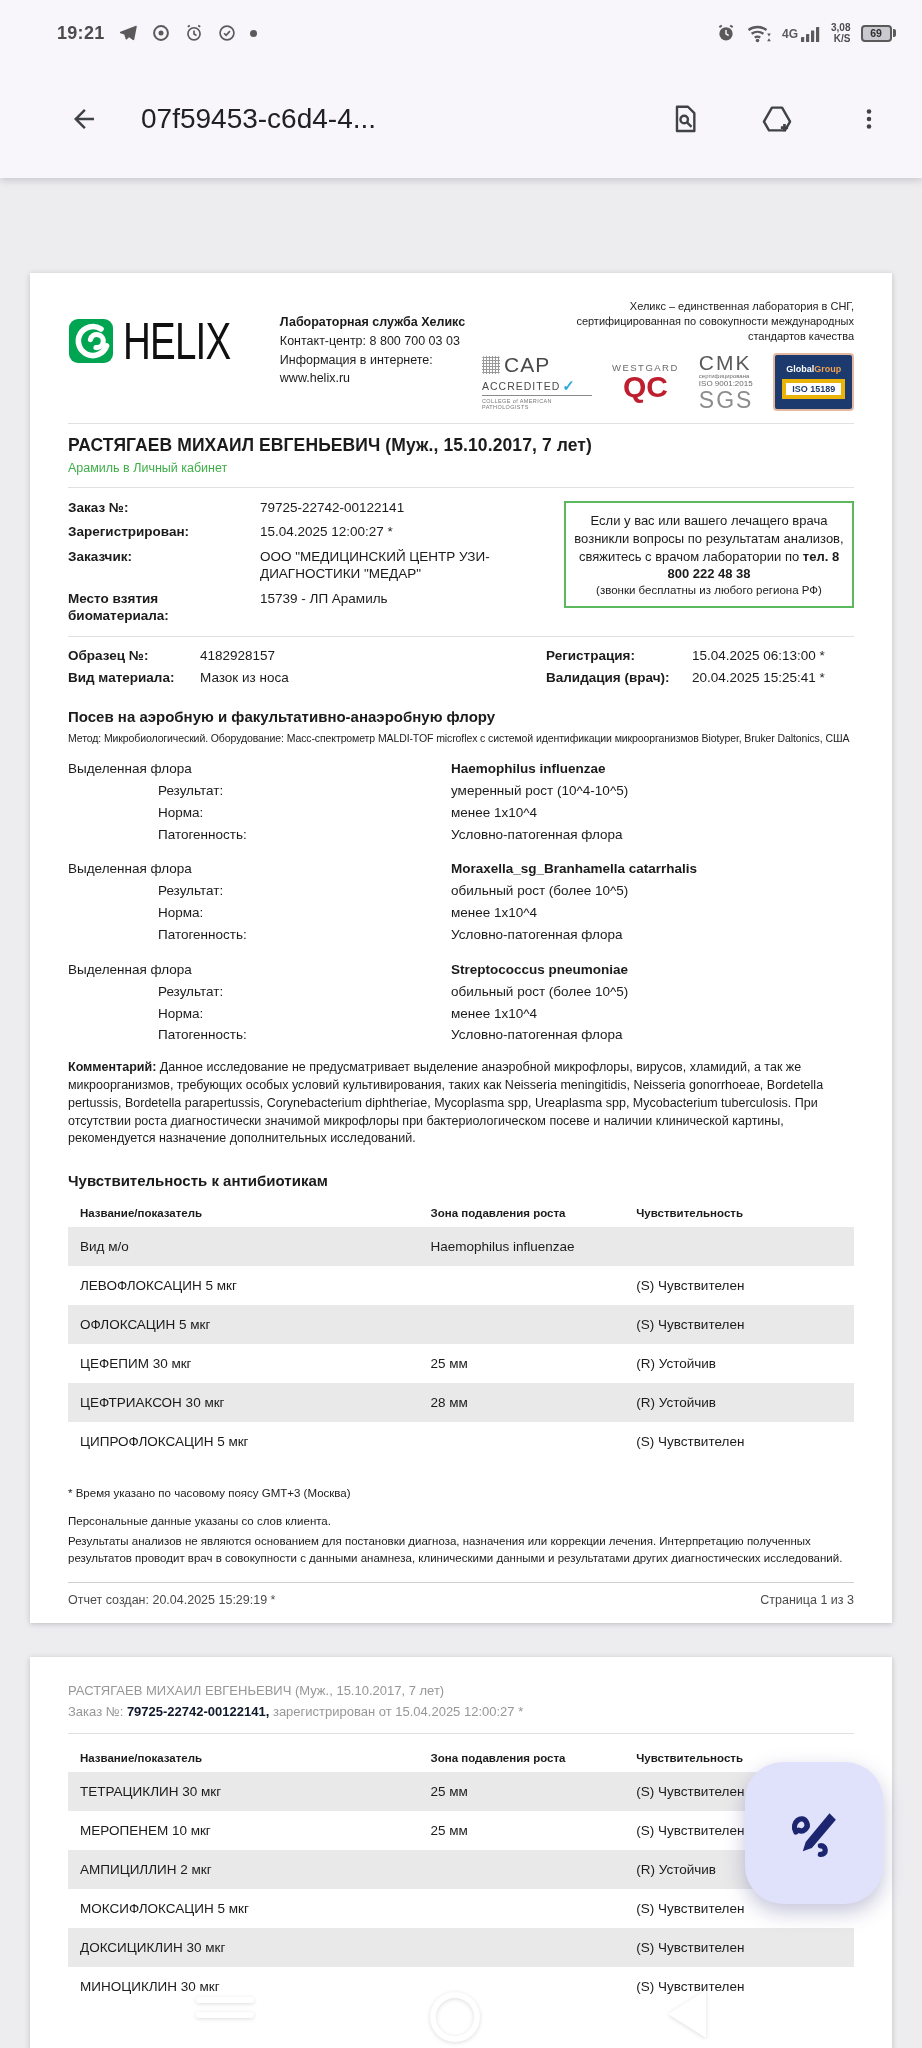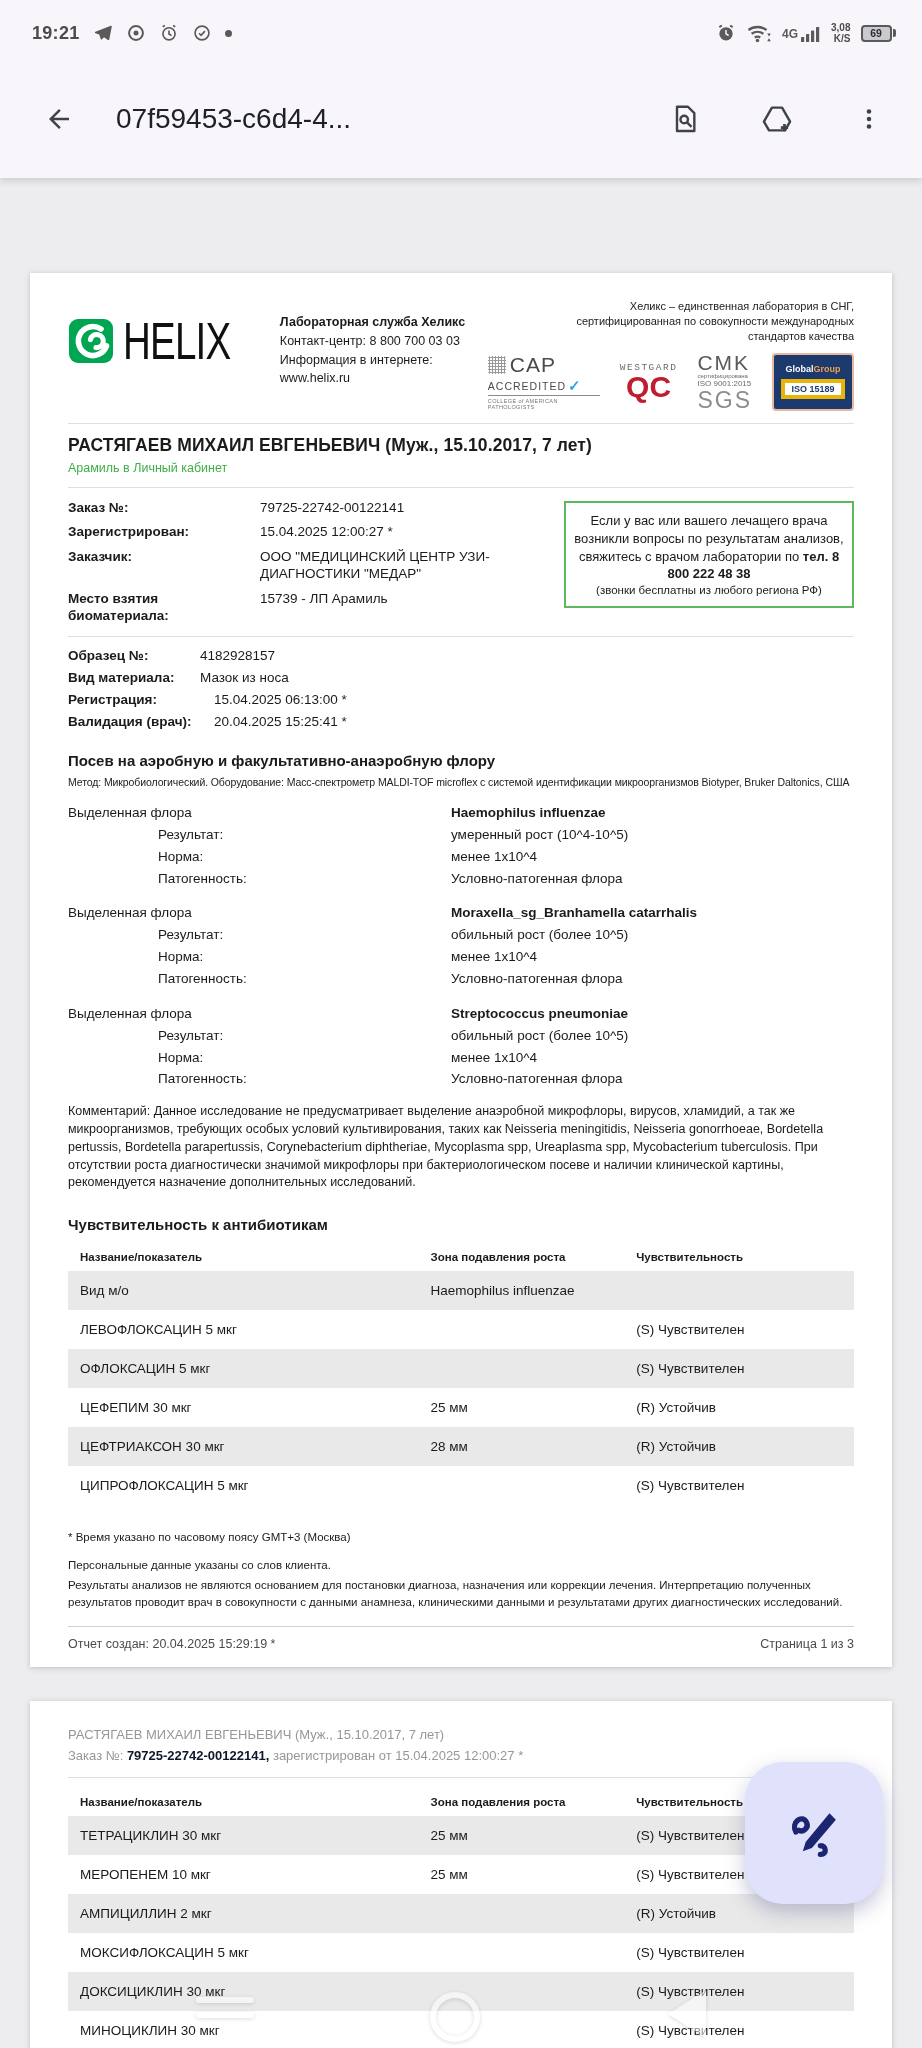--- a/index.html
+++ b/index.html
@@ -1,20 +1,20 @@
 <!DOCTYPE html>
 <html><head>
 <meta charset="utf-8">
 <style>
   * { box-sizing: border-box; margin: 0; padding: 0; }
   html,body { width:922px; height:2048px; overflow:hidden; }
   body { font-family:"Liberation Sans",sans-serif; background:#ededf0; color:#1b1b1b; position:relative; }
 
   
-  .topbars { background:#f8f5fb; position:relative; z-index:6; box-shadow:0 3px 7px rgba(0,0,0,.14); }
+  .topbars { background:#f8f5fb; position:relative; z-index:6; box-shadow:0 3px 7px rgba(0,0,0,.14);padding-left:25px; }
   .statusbar { height:60px; display:flex; align-items:center; padding:6px 26px 0 32px; color:#5a5a5a; }
   .sb-left { display:flex; align-items:center; gap:13px; }
   .sb-time { font-size:18px; font-weight:600; color:#4c4c4c; letter-spacing:.3px; }
   .sb-right { margin-left:auto; display:flex; align-items:center; gap:10px; }
   .sb-ic { width:20px; height:20px; display:block; }
   .sb-dot { width:7px; height:7px; border-radius:50%; background:#5a5a5a; display:inline-block; }
   .net4g { display:flex; align-items:flex-end; gap:3px; }
   .net4g .lbl { font-size:12px; font-weight:700; color:#5a5a5a; line-height:1; margin-bottom:2px; }
   .speed { text-align:right; font-size:10px; font-weight:700; color:#4c4c4c; line-height:1.1; }
   .batwrap { display:flex; align-items:center; }
@@ -46,21 +46,21 @@
   .cert-txt { font-size:11px; line-height:1.35; text-align:right; color:#222; }
   .badges { display:flex; align-items:center; justify-content:flex-end; gap:20px; margin-top:8px; }
   .cap { width:112px; color:#555; }
   .cap .row1 { display:flex; align-items:center; gap:4px; }
   .cap .globe { width:18px; height:18px; background:radial-gradient(#9a9a9a 1px, transparent 1.2px); background-size:3px 3px; border-radius:3px; }
   .cap .big { font-size:21px; letter-spacing:1px; color:#4a4a4a; }
   .cap .acc { font-size:10.5px; letter-spacing:1px; color:#4a4a4a; border-bottom:1.5px solid #8a8a8a; display:flex; align-items:center; gap:2px; }
   .cap .chk { color:#2aa7df; font-size:15px; font-weight:700; }
   .cap .college { font-size:5.5px; letter-spacing:.4px; margin-top:2px; color:#777; }
   .westgard { text-align:center; }
-  .westgard .top { font-size:9.5px; letter-spacing:1.5px; color:#6b6b6b;font-family:Liberation Mono, monospace; }
+  .westgard .top { font-size:9.5px; letter-spacing:1.5px; color:#6b6b6b; }
   .westgard .qc { font-size:30px; font-weight:800; color:#bf1e2e; line-height:.95; }
   .cmk { text-align:left; color:#6b6b6b; }
   .cmk .top { font-size:21px; letter-spacing:2px; color:#5a5a5a; line-height:1; }
   .cmk .mid { font-size:6px; }
   .cmk .iso { font-size:8px; }
   .cmk .sgs { font-size:23px; letter-spacing:2px; color:#8c8c8c; line-height:1.05; }
   .gg { width:82px; height:58px; background:#1c3a6e; border:2px solid #e5b9a0; border-radius:4px; display:flex; flex-direction:column; align-items:center; justify-content:center; gap:5px; }
   .gg .brand { font-size:9px; color:#fff; font-weight:700; }
   .gg .brand i { color:#f0a050; font-style:normal; }
   .gg .iso { background:#fff; color:#1c3a6e; font-size:9px; font-weight:700; padding:1px 6px; border:4px solid #eab308; }
@@ -72,42 +72,42 @@
   
   .ordersec { position:relative; min-height:118px; padding-right:300px; margin-top:4px; }
   .orow { display:flex; margin-bottom:7px; font-size:13.5px; line-height:1.3; }
   .olabel { width:192px; font-weight:700; flex:0 0 auto; }
   .ovalue { width:350px; }
   .notice { position:absolute; right:0; top:2px; width:290px; border:2px solid #5cb85c; padding:9px 8px 7px; text-align:center; font-size:13px; line-height:1.38; }
   .notice .small { font-size:11.5px; }
   .notice b { font-weight:700; }
 
   
-  .samplesec { display:flex; margin-top:2px; font-size:13.5px;flex-direction:column; }
+  .samplesec { display:flex; margin-top:2px; font-size:13.5px; }
   .scol-l { width:478px; }
   .srow { display:flex; margin-bottom:7px; }
   .slabel { font-weight:700; flex:0 0 auto; }
   .scol-l .slabel { width:132px; }
   .scol-r .slabel { width:146px; }
   .svalue {}
 
   
   .ttitle { font-size:15px; font-weight:700; margin-top:16px; }
   .method { font-size:10.5px; margin-top:7px; color:#222; letter-spacing:-.1px; white-space:nowrap; }
 
   .florasec { margin-top:14px; }
   .fblock { margin-bottom:13px; }
   .fline { display:flex; font-size:13.5px; line-height:1.62; }
   .fl { width:383px; flex:0 0 auto; }
   .fl.ind { padding-left:90px; }
   .fv {}
   .fv.org { font-weight:700; }
 
   .commentp { font-size:12.5px; line-height:1.42; margin-top:10px; text-align:left; }
-  .commentp b { font-weight:400; }
+  .commentp b { font-weight:700; }
 
   .stitle { font-size:15px; font-weight:700; margin-top:24px; }
 
   
   .tbl { margin-top:12px; }
   .thead { display:grid; grid-template-columns:46% 27% 27%; font-size:11.5px; font-weight:700; padding:6px 12px 8px; }
   .trow { display:grid; grid-template-columns:46% 27% 27%; font-size:13.5px; padding:12px 12px; align-items:center; }
   .rows .trow:nth-child(odd) { background:#e9e9e9; }
   .rows .trow:nth-child(even) { background:#fff; }
 

